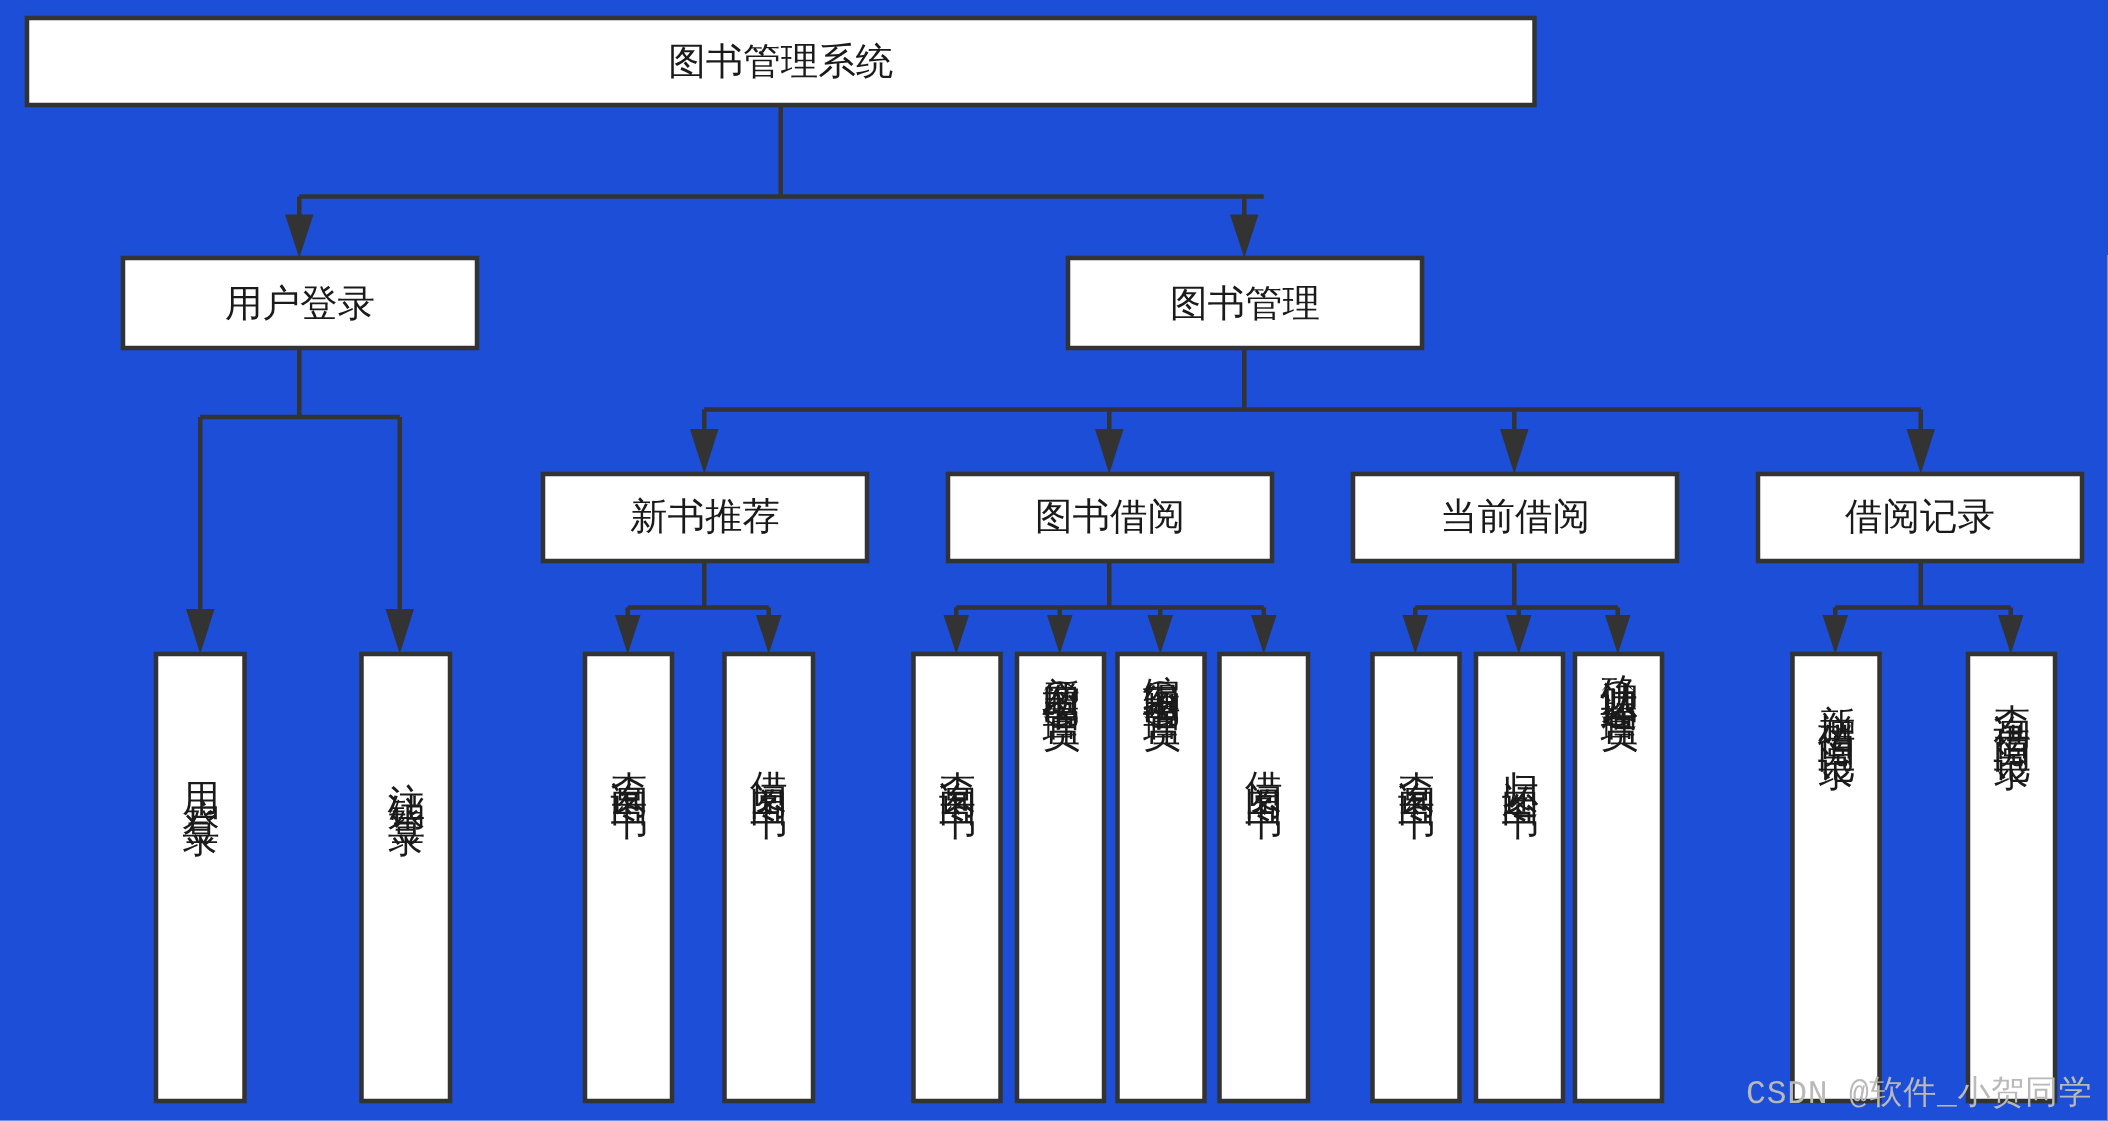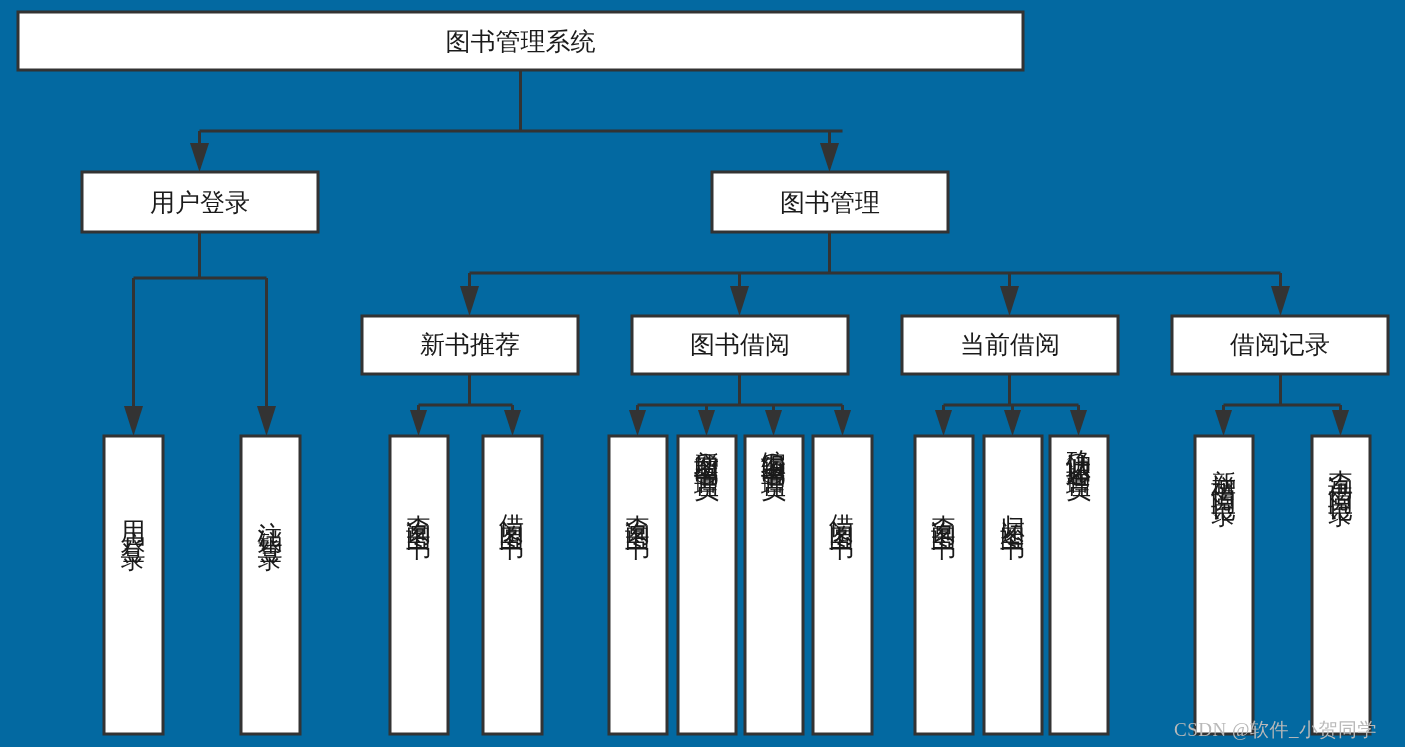--- a/index.html
+++ b/index.html
@@ -12,21 +12,21 @@
     width: 1405px;
     height: 747px;
     font-family: "Liberation Sans", "DejaVu Sans", sans-serif;
     overflow: hidden;
     position: relative;
   }
   #diagram-root {
     position: relative;
     width: 1405px;
     height: 747px;
-    background: #0369a1;
+    background: #1d4ed8;
   }
   svg#tree-svg {
     position: absolute;
     left: 0;
     top: 0;
     width: 1405px;
     height: 747px;
     display: block;
   }
   .node-box {
@@ -52,24 +52,24 @@
     dominant-baseline: middle;
   }
   .node-label-v {
     font-family: "Liberation Sans", "DejaVu Sans", sans-serif;
     font-size: 25px;
     fill: #1a1a1a;
     text-anchor: middle;
   }
   .watermark-text {
     position: absolute;
-    right: 28px;
+    right: 10px;
     bottom: 4px;
-    font-family: Liberation Serif, serif;
-    font-size: 19px;
+    font-family: Liberation Mono, monospace;
+    font-size: 22px;
     color: #b9b9b9;
     letter-spacing: 0.5px;
     white-space: nowrap;
     user-select: none;
   }
 </style>
 </head>
 <body>
 
 <div id="diagram-root">

